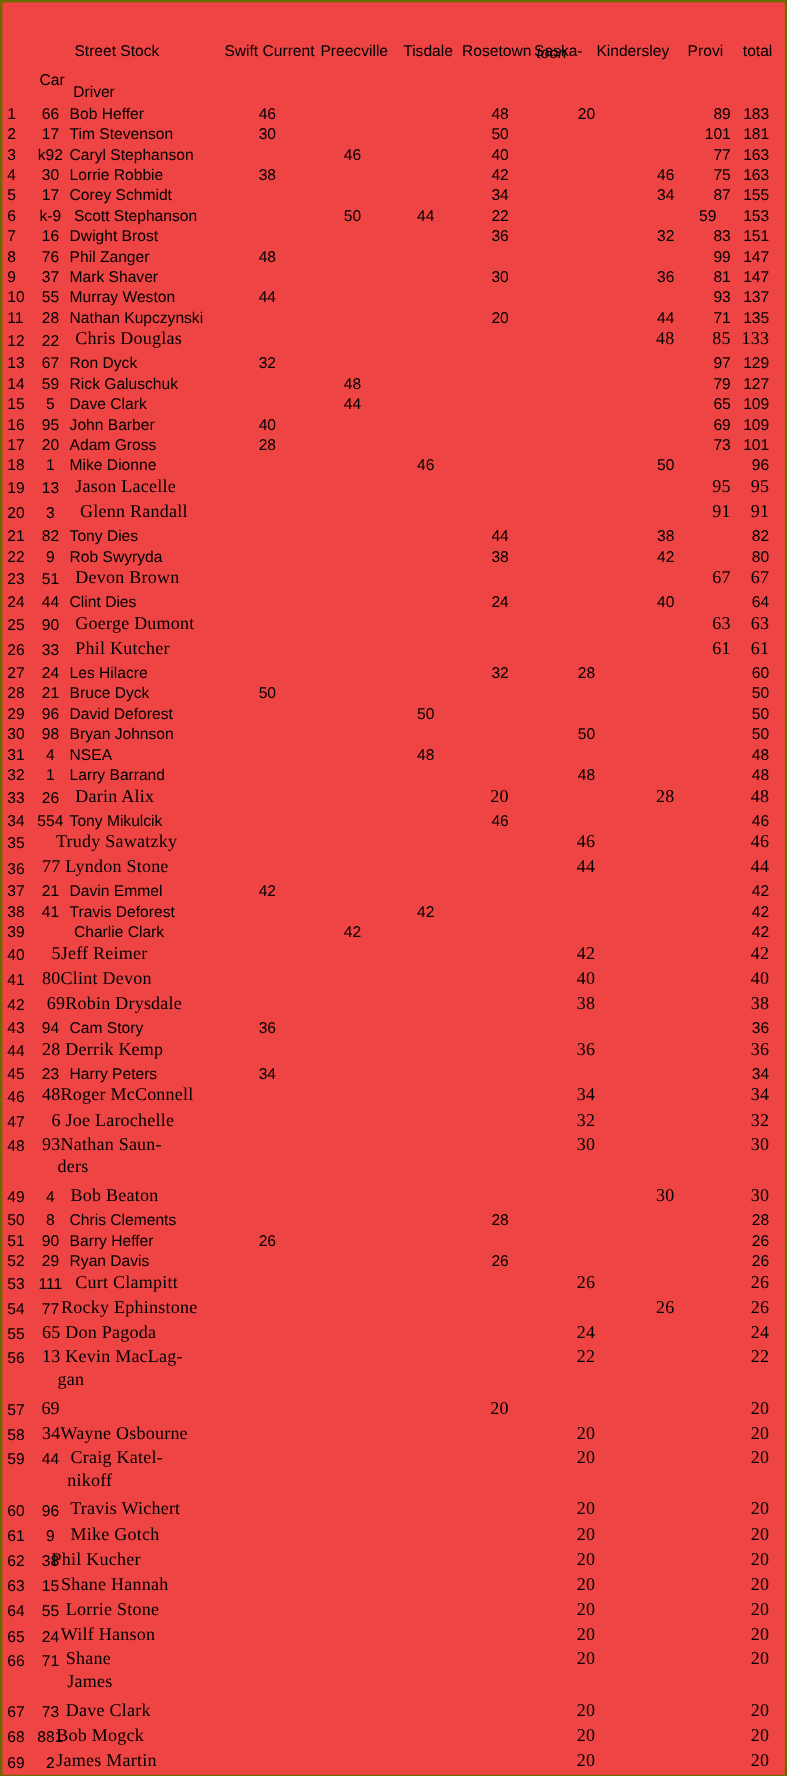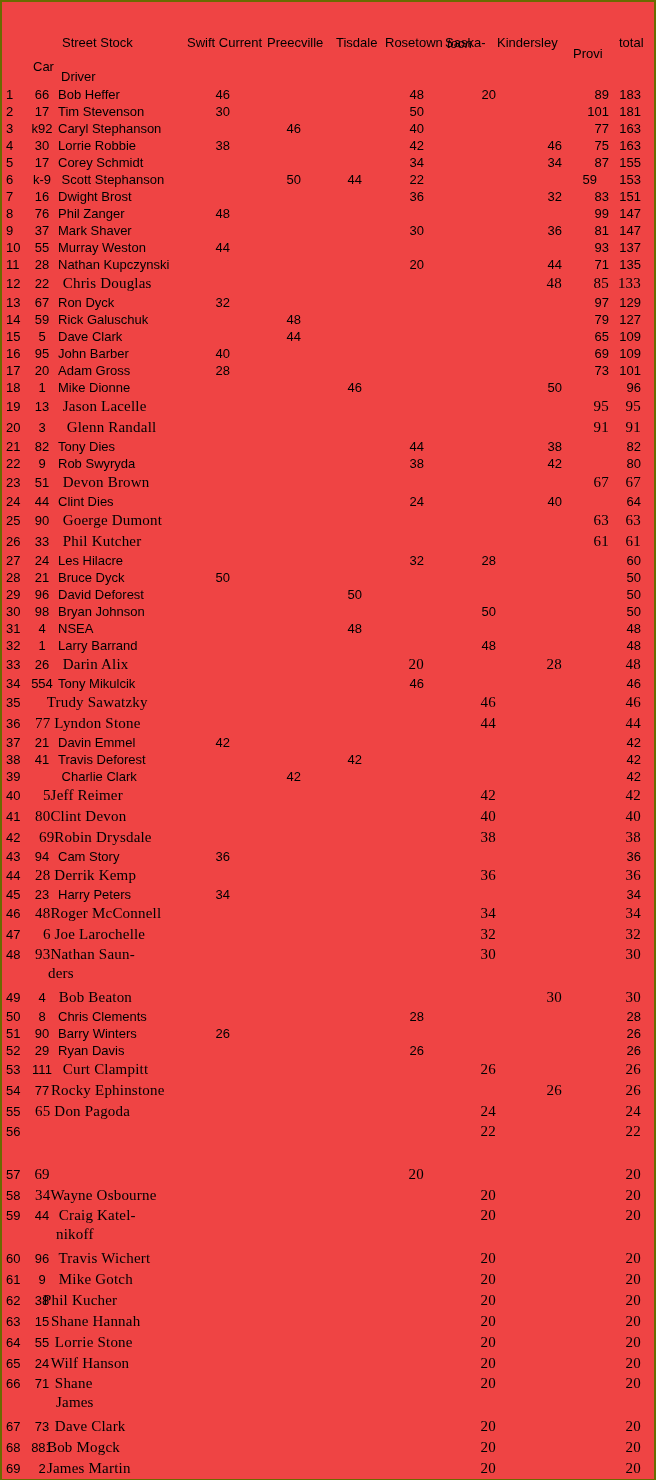--- a/index.html
+++ b/index.html
@@ -19,21 +19,21 @@
   .hdr{position:relative;height:84px;}
   .hdr span{position:absolute;white-space:pre;line-height:16px;}
   .h-title{left:60px;top:33px;}
   .h-sc{left:185px;top:33px;}
   .h-pre{left:265px;top:33px;}
   .h-tis{left:334px;top:33px;}
   .h-ros{left:383px;top:33px;}
   .h-sas{left:443px;top:33px;}
   .h-sas2{left:445px;top:34px;font-style:italic;}
   .h-kin{left:495px;top:33px;}
-  .h-pro{left:571px;top:44px;text-align:center;}
+  .h-pro{left:571px;top:33px;text-align:center;}
   .h-tot{left:617px;top:33px;}
   .h-car{left:31px;top:57px;text-align:center;}
   .h-drv{left:59px;top:67px;}
   
   .rows{position:relative;}
   .row{position:relative;height:17px;line-height:17px;font-size:13px;}
   .row.serif{height:21px;line-height:21px;font-size:15px;}
   .row.wrap2{height:42px;line-height:19px;}
   .row.serif .name,.row.serif .val{
     font-family:"Liberation Serif","DejaVu Serif",serif;
@@ -451,21 +451,21 @@
       <div class="row sans">
         <span class="rank">50</span>
         <span class="car">8</span>
         <span class="name">Chris Clements</span>
         <span class="val v-ros">28</span>
         <span class="val v-tot">28</span>
       </div>
       <div class="row sans">
         <span class="rank">51</span>
         <span class="car">90</span>
-        <span class="name">Barry Winters</span>
+        <span class="name">Barry Heffer</span>
         <span class="val v-sc">26</span>
         <span class="val v-tot">26</span>
       </div>
       <div class="row sans">
         <span class="rank">52</span>
         <span class="car">29</span>
         <span class="name">Ryan Davis</span>
         <span class="val v-ros">26</span>
         <span class="val v-tot">26</span>
       </div>
@@ -484,20 +484,21 @@
         <span class="val v-tot">26</span>
       </div>
       <div class="row serif merged">
         <span class="rank">55</span>
         <span class="name">65 Don Pagoda</span>
         <span class="val v-sas">24</span>
         <span class="val v-tot">24</span>
       </div>
       <div class="row serif merged wrap2">
         <span class="rank">56</span>
+        <span class="name">13 Kevin MacLag-<span class="l2">gan</span></span>
         <span class="val v-sas">22</span>
         <span class="val v-tot">22</span>
       </div>
       <div class="row serif">
         <span class="rank">57</span>
         <span class="car cserif">69</span>
         <span class="val v-ros">20</span>
         <span class="val v-tot">20</span>
       </div>
       <div class="row serif merged">

